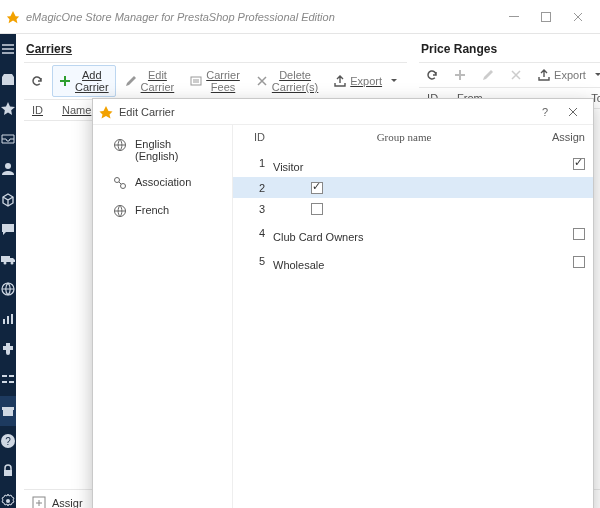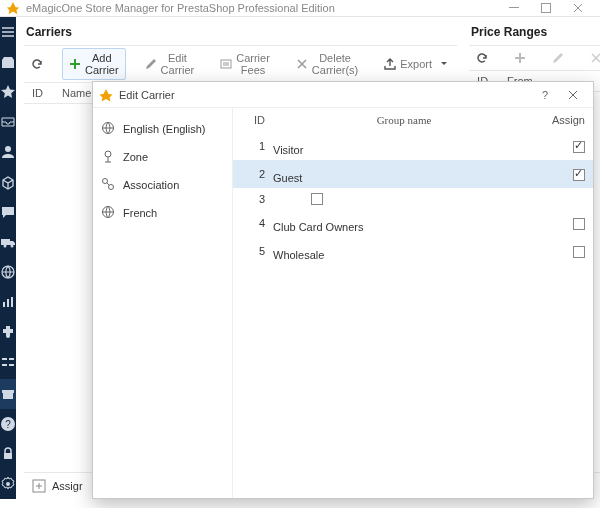--- a/index.html
+++ b/index.html
@@ -1,46 +1,46 @@
 <!DOCTYPE html>
 <html><head>
 <meta charset="utf-8">
 <style>
   * { box-sizing: border-box; margin: 0; padding: 0; }
   body { font-family: "Segoe UI", Tahoma, sans-serif; font-size: 11px; background: #fff; color: #333; width: 600px; height: 508px; overflow: hidden; }
-  .titlebar { height: 17px; display: flex; align-items: center; padding: 0 6px; border-bottom: 1px solid #e5e5e5; color: #888; }
+  .titlebar { height: 34px; display: flex; align-items: center; padding: 0 6px; border-bottom: 1px solid #e5e5e5; color: #888; font-style: italic; }
   .titlebar .tb-icon { width: 14px; height: 14px; margin-right: 6px; }
   .titlebar .title { flex: 1; font-size: 11px; }
   .titlebar .win-btn { width: 32px; height: 26px; display: flex; align-items: center; justify-content: center; color: #999; }
   .shell { display: flex; height: calc(508px - 26px); position: relative; }
   .leftnav { width: 33px; background: #10253f; display: flex; flex-direction: column; }
   .leftnav .nav-item { height: 30px; display: flex; align-items: center; justify-content: center; color: #cfd8e3; }
   .leftnav .nav-item.active { background: #1d3a5f; }
   .leftnav .spacer { flex: 1; }
   .workarea { flex: 1; position: relative; background: #fff; }
   .panels { display: flex; padding: 4px 8px 0 8px; }
-  .panel-left { flex: 0 0 58%; }
+  .panel-left { flex: 0 0 58%; text-decoration: underline; }
   .panel-right { flex: 1; padding-left: 12px; }
   .panel-title { font-size: 12px; font-weight: 600; color: #222; margin: 4px 0 6px 2px; }
-  .toolbar { display: flex; align-items: center; gap: 12px; padding: 2px 0; border-top: 1px solid #e8e8e8; border-bottom: 1px solid #e8e8e8; }
+  .toolbar { display: flex; align-items: center; gap: 2px; padding: 2px 0; border-top: 1px solid #e8e8e8; border-bottom: 1px solid #e8e8e8; }
   .tbtn { display: flex; align-items: center; gap: 4px; padding: 3px 6px; font-size: 11px; color: #777; border: 1px solid transparent; border-radius: 2px; background: transparent; }
   .tbtn.primary { color: #333; border-color: #bcd6f0; background: #f4f9ff; }
   .tbtn .ic { width: 12px; height: 12px; display: inline-flex; align-items: center; justify-content: center; }
   .list-head { display: flex; font-size: 11px; color: #555; padding: 4px 4px; border-bottom: 1px solid #e8e8e8; }
   .list-head .col { padding: 0 4px; }
   .assign-row { display: flex; align-items: center; padding: 6px 8px; border-top: 1px solid #e8e8e8; }
   .assign-row .ic { width: 14px; height: 14px; margin-right: 6px; color: #888; }
   
   .modal { position: absolute; left: 76px; top: 64px; width: 502px; height: 418px; background: #fff; border: 1px solid #c9c9c9; box-shadow: 0 6px 18px rgba(0,0,0,0.25); display: flex; flex-direction: column; }
   .modal-title { height: 26px; display: flex; align-items: center; padding: 0 6px; font-size: 11px; color: #444; border-bottom: 1px solid #eee; }
   .modal-title .title { flex: 1; margin-left: 6px; }
   .modal-title .wbtn { width: 28px; height: 26px; display: flex; align-items: center; justify-content: center; color: #666; }
   .modal-body { flex: 1; display: flex; }
   .modal-side { width: 140px; border-right: 1px solid #eee; padding: 6px 0; }
-  .side-item { display: flex; align-items: flex-end; gap: 8px; padding: 7px 8px; font-size: 11px; color: #333; }
+  .side-item { display: flex; align-items: flex-start; gap: 8px; padding: 7px 20px; font-size: 11px; color: #333; }
   .side-item.selected { background: #dceaf8; }
   .side-item .sic { width: 14px; height: 14px; display: flex; align-items: center; justify-content: center; color: #666; }
   .modal-main { flex: 1; display: flex; flex-direction: column; }
   .grid-head { display: flex; font-size: 11px; color: #555; padding: 6px 8px; }
   .grid-head .colid { width: 32px; text-align: right; padding-right: 8px; }
   .grid-head .colname { flex: 1; text-align: center; font-family: Liberation Serif, serif; }
   .grid-head .colassign { width: 50px; text-align: right; }
   .grid-row { display: flex; align-items: center; font-size: 11px; color: #333; padding: 4px 8px; }
   .grid-row.selected { background: #dceaf8; }
   .grid-row .colid { width: 32px; text-align: right; padding-right: 8px; }
@@ -333,29 +333,20 @@
             <span class="sic">
                 <svg width="14" height="14" fill="none" stroke="#666">
                   <circle cx="7" cy="7" r="5.5"></circle>
                   <path d="M1.5 7h11M7 1.5c2.5 2.5 2.5 8.5 0 11M7 1.5c-2.5 2.5-2.5 8.5 0 11"></path>
                 </svg>
               </span>
             <span>English (English)</span>
           </div>
           <div class="side-item">
             <span class="sic">
-                <svg width="14" height="14" fill="#666">
-                  <circle cx="7" cy="5" r="3" fill="none" stroke="#666"></circle>
-                  <path d="M7 8v5M4 13h6" stroke="#666" fill="none"></path>
-                </svg>
-              </span>
-            <span>Zone</span>
-          </div>
-          <div class="side-item">
-            <span class="sic">
                 <svg width="14" height="14" fill="none" stroke="#666">
                   <circle cx="4" cy="4" r="2.5"></circle>
                   <circle cx="10" cy="10" r="2.5"></circle>
                   <path d="M6 6l2 2"></path>
                 </svg>
               </span>
             <span>Association</span>
           </div>
           <div class="side-item">
             <span class="sic">
@@ -374,21 +365,20 @@
             <div class="colassign">Assign</div>
           </div>
           <div id="grid-body">
               <div class="grid-row">
                 <div class="colid">1</div>
                 <div class="colname">Visitor</div>
                 <div class="colassign"><span class="cb checked"></span></div>
               </div>
               <div class="grid-row selected">
                 <div class="colid">2</div>
-                <div class="colname">Guest</div>
                 <div class="colassign"><span class="cb checked"></span></div>
               </div>
               <div class="grid-row">
                 <div class="colid">3</div>
                 <div class="colassign"><span class="cb"></span></div>
               </div>
               <div class="grid-row">
                 <div class="colid">4</div>
                 <div class="colname">Club Card Owners</div>
                 <div class="colassign"><span class="cb"></span></div>

